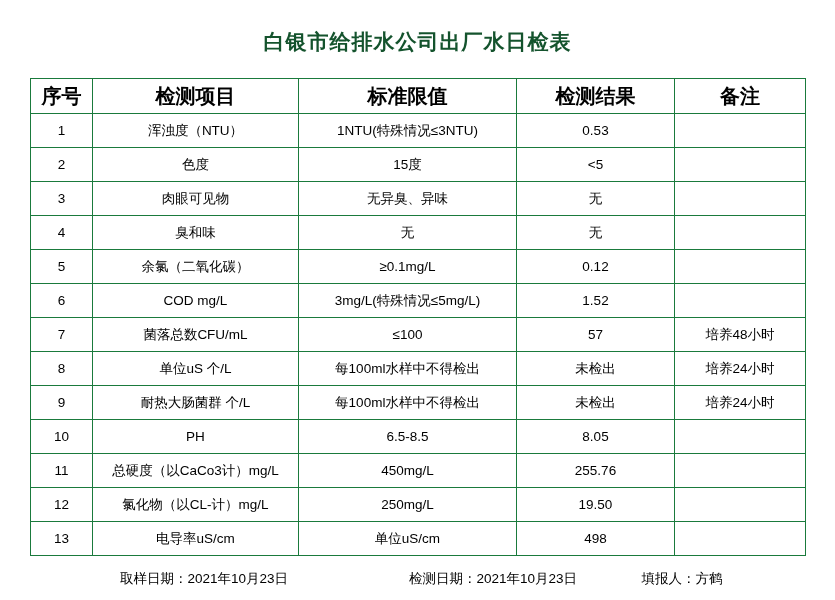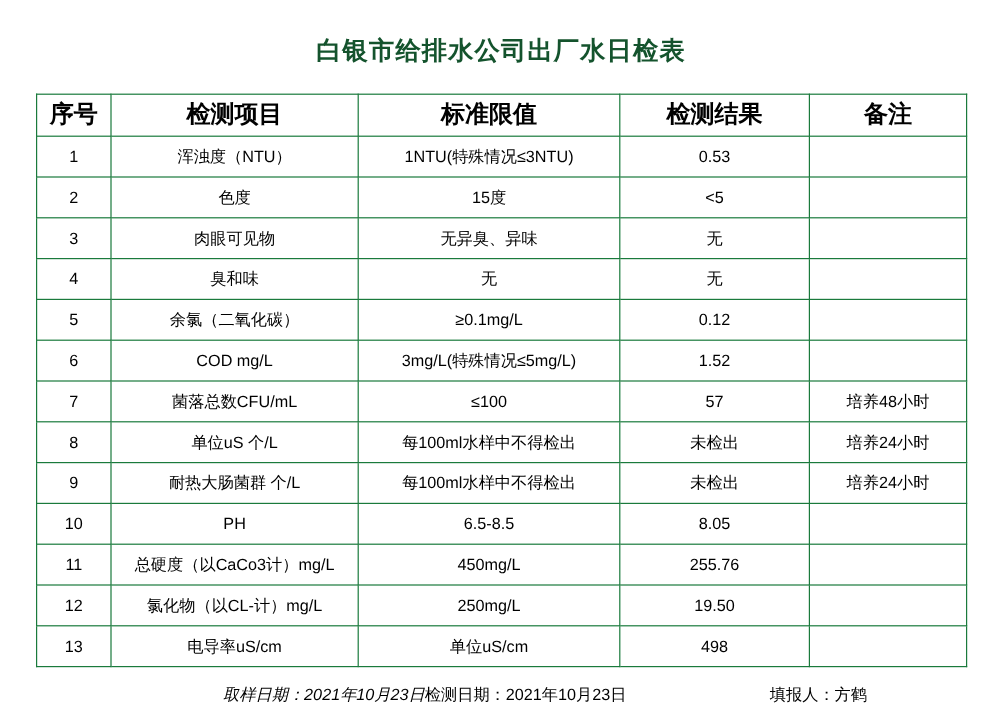--- a/index.html
+++ b/index.html
@@ -59,22 +59,22 @@
   col.c-result{ width: 158px; }
   col.c-note  { width: 131px; }
 
   .footer {
     margin-top: 14px;
     padding: 0 34px;
     display: flex;
     font-size: 13.5px;
     color: #000;
   }
-  .footer .f-sample { width: 300px; text-align: right; padding-left: 20px; font-style: italic;}
-  .footer .f-test   { flex: 1; text-align: left; }
+  .footer .f-sample { width: 300px; text-align: center; padding-left: 20px;}
+  .footer .f-test   { flex: 1; text-align: right; }
   .footer .f-filler { width: 210px; text-align: center; padding-right: 14px; }
   .nowrap { white-space: nowrap; }
 </style>
 </head>
 <body>
 
 <div class="page">
 
   <div class="doc-title">白银市给排水公司出厂水日检表</div>
 

